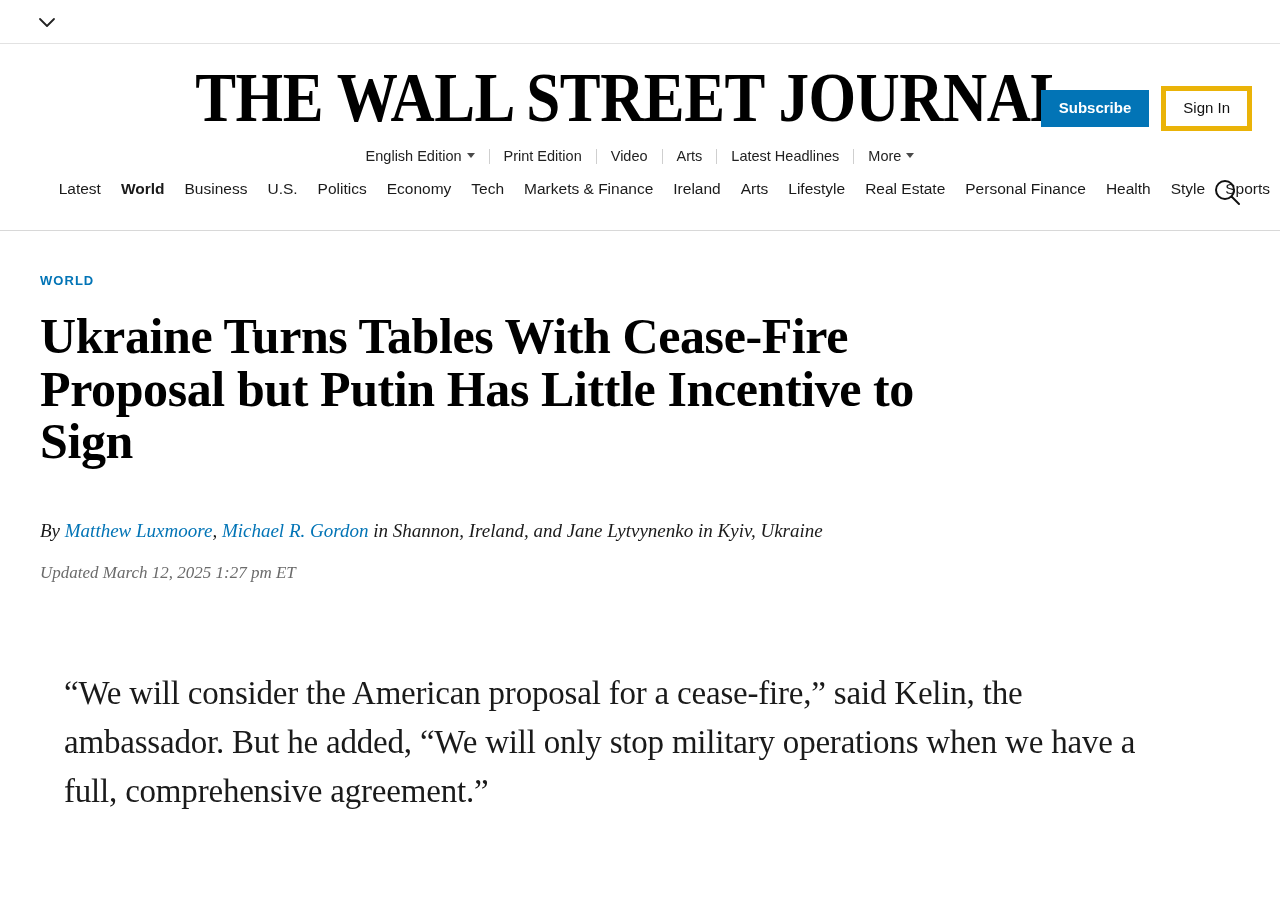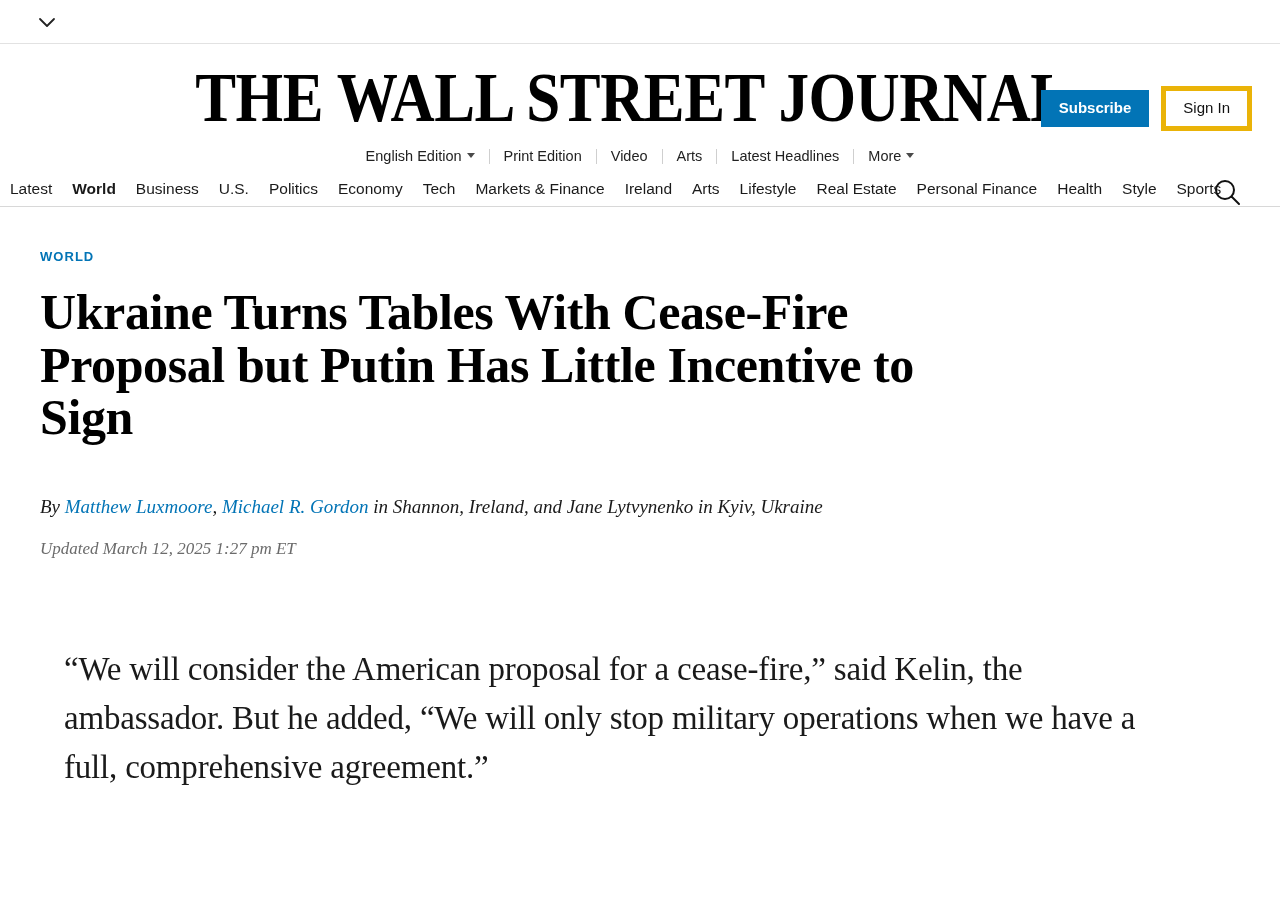--- a/index.html
+++ b/index.html
@@ -113,23 +113,23 @@
     border-top: 5px solid #4a4a4a;
     margin-bottom: 1px;
   }
 
   
   .section-nav {
     margin-top: 16px;
     border-bottom: 1px solid #d8d8d8;
     display: flex;
     align-items: center;
-    justify-content: flex-start;
+    justify-content: flex-end;
     position: relative;
-    padding-bottom: 8px;
+    padding-bottom: 32px;
   }
   .nav-items {
     display: flex;
     align-items: center;
     gap: 0px;
     font-size: 15.5px;
   }
   .nav-items .nav-item {
     padding: 0 10px;
     cursor: pointer;

